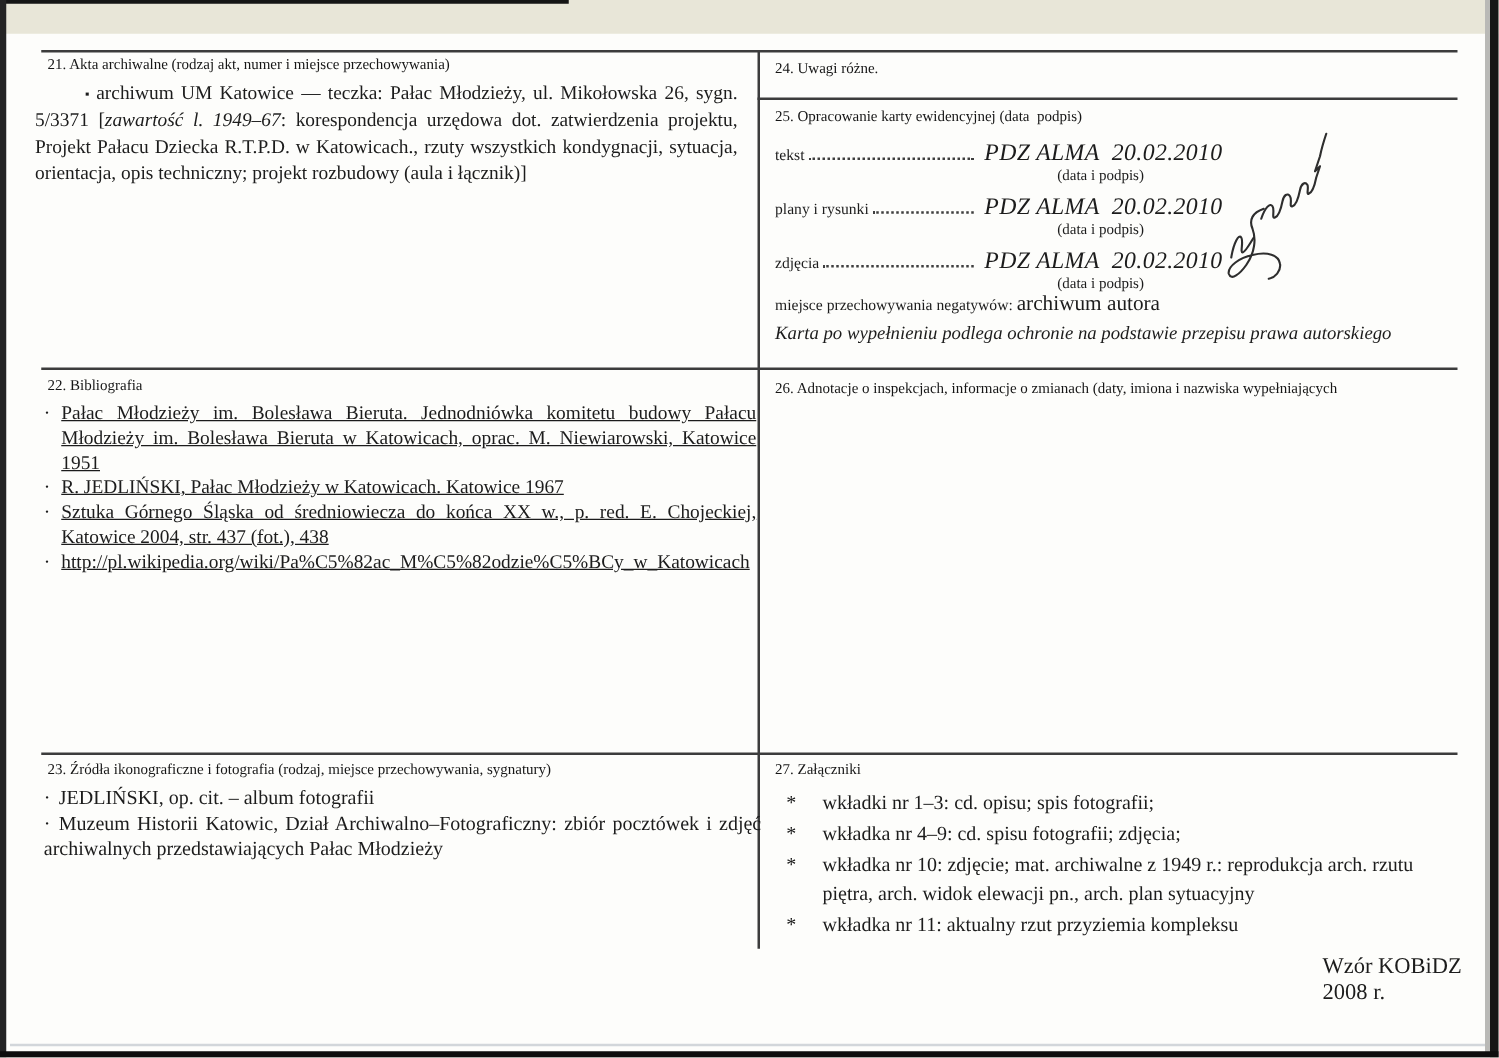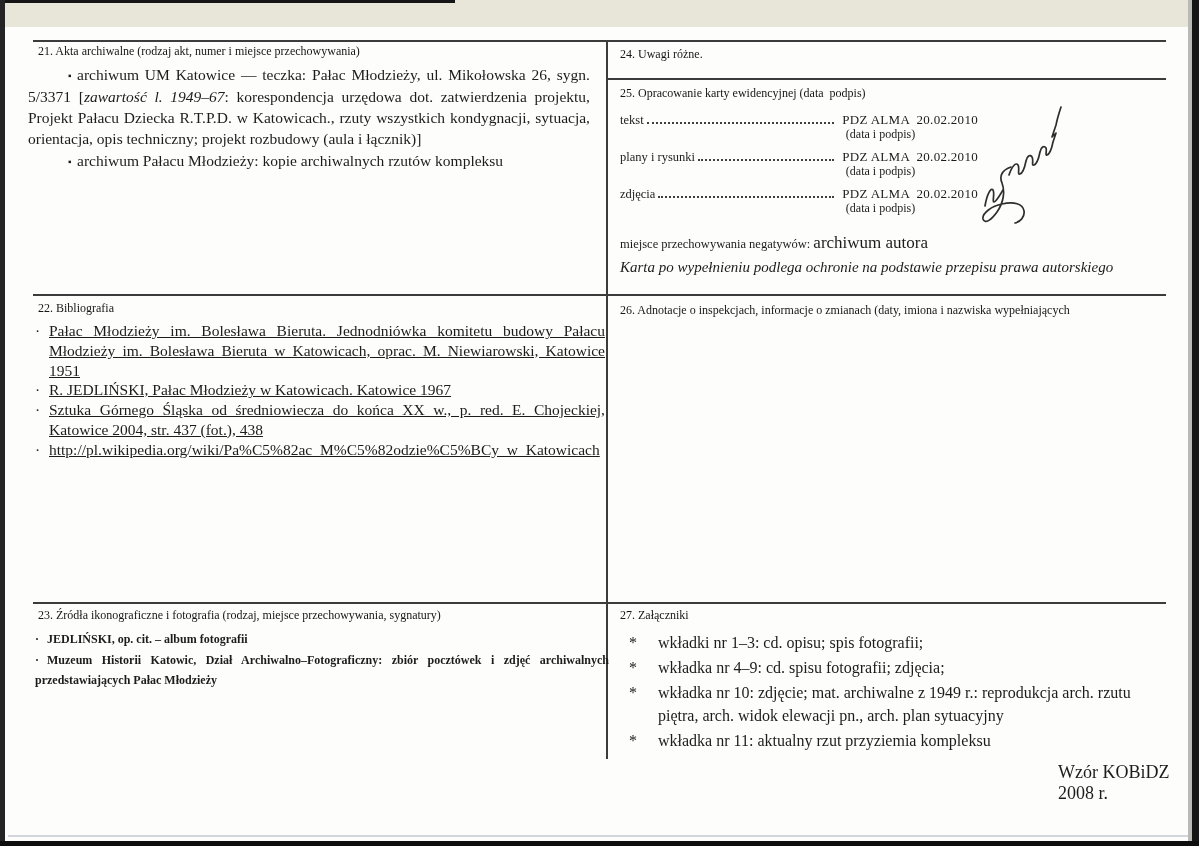--- a/index.html
+++ b/index.html
@@ -27,31 +27,31 @@
   
   .s21-body { width:562px; font-size:15.5px; line-height:21px; text-align:justify; }
   .s21-body p { margin:0 0 1px 0; text-indent:20px; }
   .sq { display:inline-block; width:29px; font-size:10px; vertical-align:1px; }
   .it { font-style:italic; }
 
   
   .s22-list { width:570px; font-size:15.5px; line-height:19.8px; text-align:justify; }
   .li22 { padding-left:14px; text-indent:-14px; }
   .dot { display:inline-block; width:14px; text-indent:0; }
-  .s23-list { width:574px; font-size:12px; line-height:20.5px; text-align:justify;font-weight:bold; }
+  .s23-list { width:574px; font-size:16px; line-height:20.5px; text-align:justify; }
   .li23 { margin:0; }
   .li23 .dot { width:12px; }
 
   
   .entries { width:358px; }
   .entry { margin-bottom:7px; }
   .entry-row { display:flex; align-items:baseline; }
   .entry-label { font-size:12.5px; white-space:nowrap;text-align:center; }
   .leader { flex:1; border-bottom:2px dotted #3f3f3f; margin:0 8px 4px 3px; }
-  .entry-value { font-size:13px; white-space:pre; letter-spacing:0.3px; }
+  .entry-value { font-size:19px; white-space:pre; letter-spacing:0.3px;font-style:italic; }
   .entry-caption { font-size:12px; width:185px; margin-left:168px; text-align:center; margin-top:-1px; }
   .neg-label { font-size:12.5px; }
   .neg-value { font-size:17px; }
   .note { font-size:15px; font-style:italic; width:548px; }
 
   
   .s27-list { width:545px; font-size:16px; line-height:23px; }
   .li27 { padding-left:29px; text-indent:-29px; margin-bottom:2px; }
   .ast { display:inline-block; width:29px; text-indent:0; }
 
@@ -74,21 +74,20 @@
 
   <div class="rule-h" style="left:33px; top:40px;  width:1133px;"></div>
   <div class="rule-h" style="left:606px; top:78px; width:560px; height:1.5px;"></div>
   <div class="rule-h" style="left:33px; top:294px; width:1133px;"></div>
   <div class="rule-h" style="left:33px; top:602px; width:1133px;"></div>
   <div class="rule-v" style="left:606px; top:40px; height:719px;"></div>
 
   <div class="abs sec-header" style="left:38px; top:44px;">21. Akta archiwalne (rodzaj akt, numer i miejsce przechowywania)</div>
   <div class="abs s21-body" style="left:28px; top:64px;">
     <p><span class="sq">▪</span><span>archiwum UM Katowice — teczka: Pałac Młodzieży, ul. Mikołowska 26, sygn. 5/3371 [</span><span class="it">zawartość l. 1949–67</span><span>: korespondencja urzędowa dot. zatwierdzenia projektu, Projekt Pałacu Dziecka R.T.P.D. w Katowicach., rzuty wszystkich kondygnacji, sytuacja, orientacja, opis techniczny; projekt rozbudowy (aula i łącznik)]</span></p>
-    <p><span class="sq">▪</span><span>archiwum Pałacu Młodzieży: kopie archiwalnych rzutów kompleksu</span></p>
   </div>
 
   <div class="abs sec-header" style="left:38px; top:301px;">22. Bibliografia</div>
   <div class="abs s22-list" style="left:35px; top:321px;text-decoration:underline;">
     <div class="li22"><span class="dot">·</span><span>Pałac Młodzieży im. Bolesława Bieruta. Jednodniówka komitetu budowy Pałacu Młodzieży im. Bolesława Bieruta w Katowicach, oprac. M. Niewiarowski, Katowice 1951</span></div>
     <div class="li22"><span class="dot">·</span><span>R. JEDLIŃSKI, Pałac Młodzieży w Katowicach. Katowice 1967</span></div>
     <div class="li22"><span class="dot">·</span><span>Sztuka Górnego Śląska od średniowiecza do końca XX w., p. red. E. Chojeckiej, Katowice 2004, str. 437 (fot.), 438</span></div>
     <div class="li22"><span class="dot">·</span><span>http://pl.wikipedia.org/wiki/Pa%C5%82ac_M%C5%82odzie%C5%BCy_w_Katowicach</span></div>
   </div>
 

